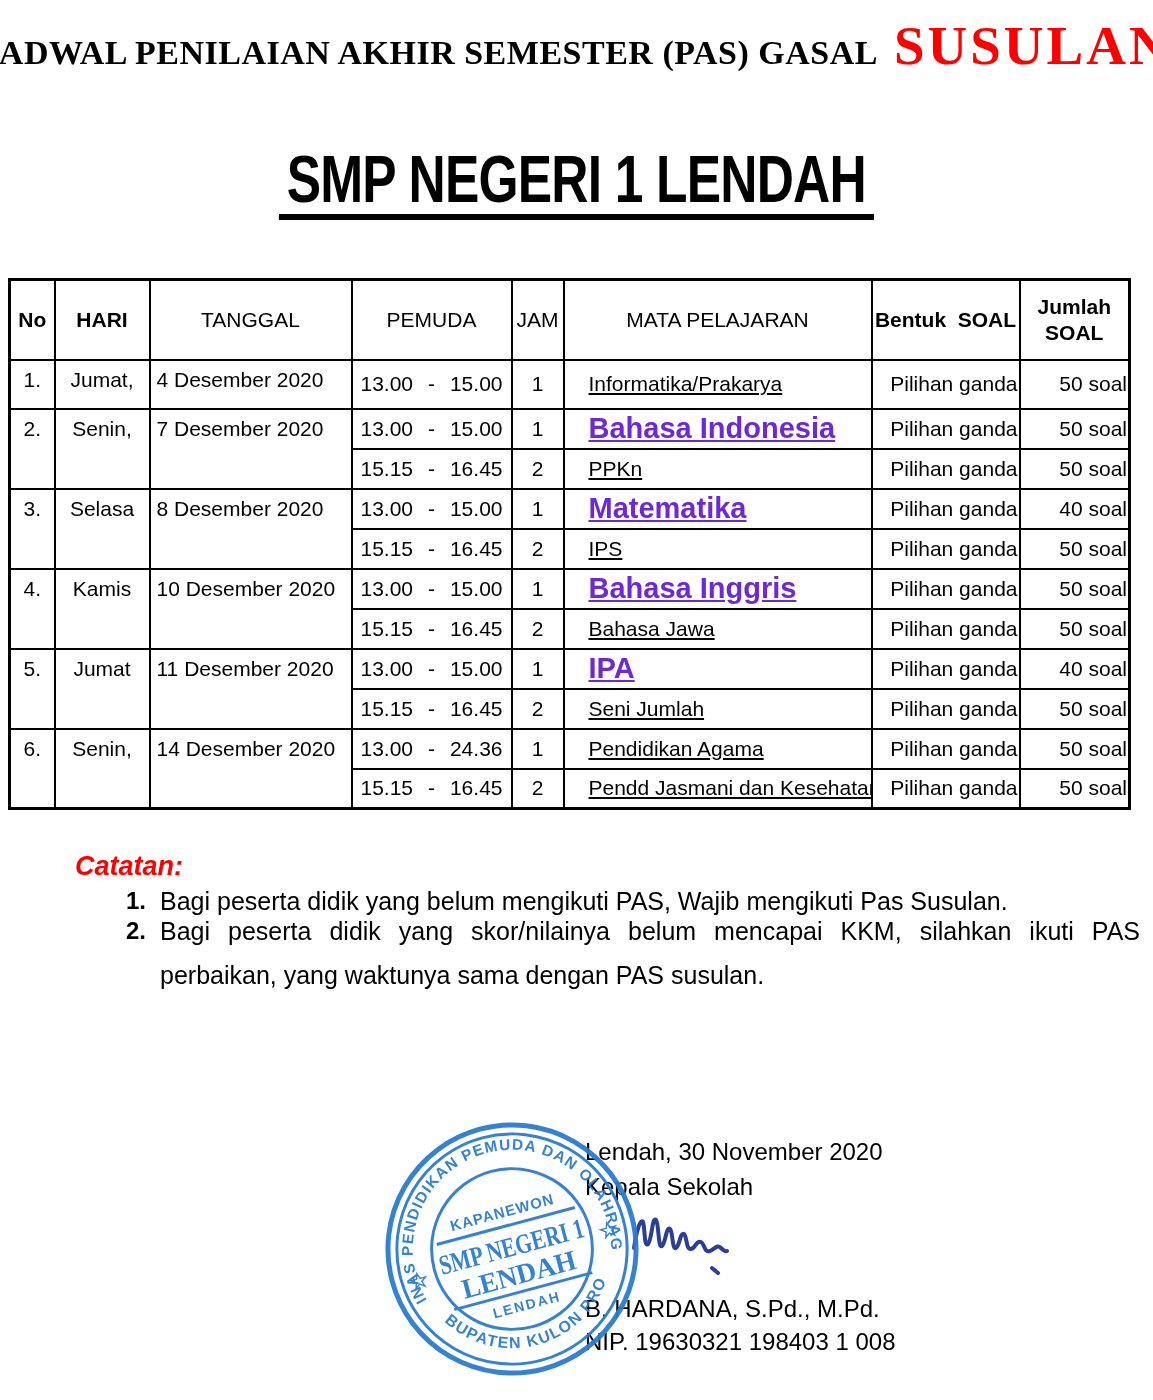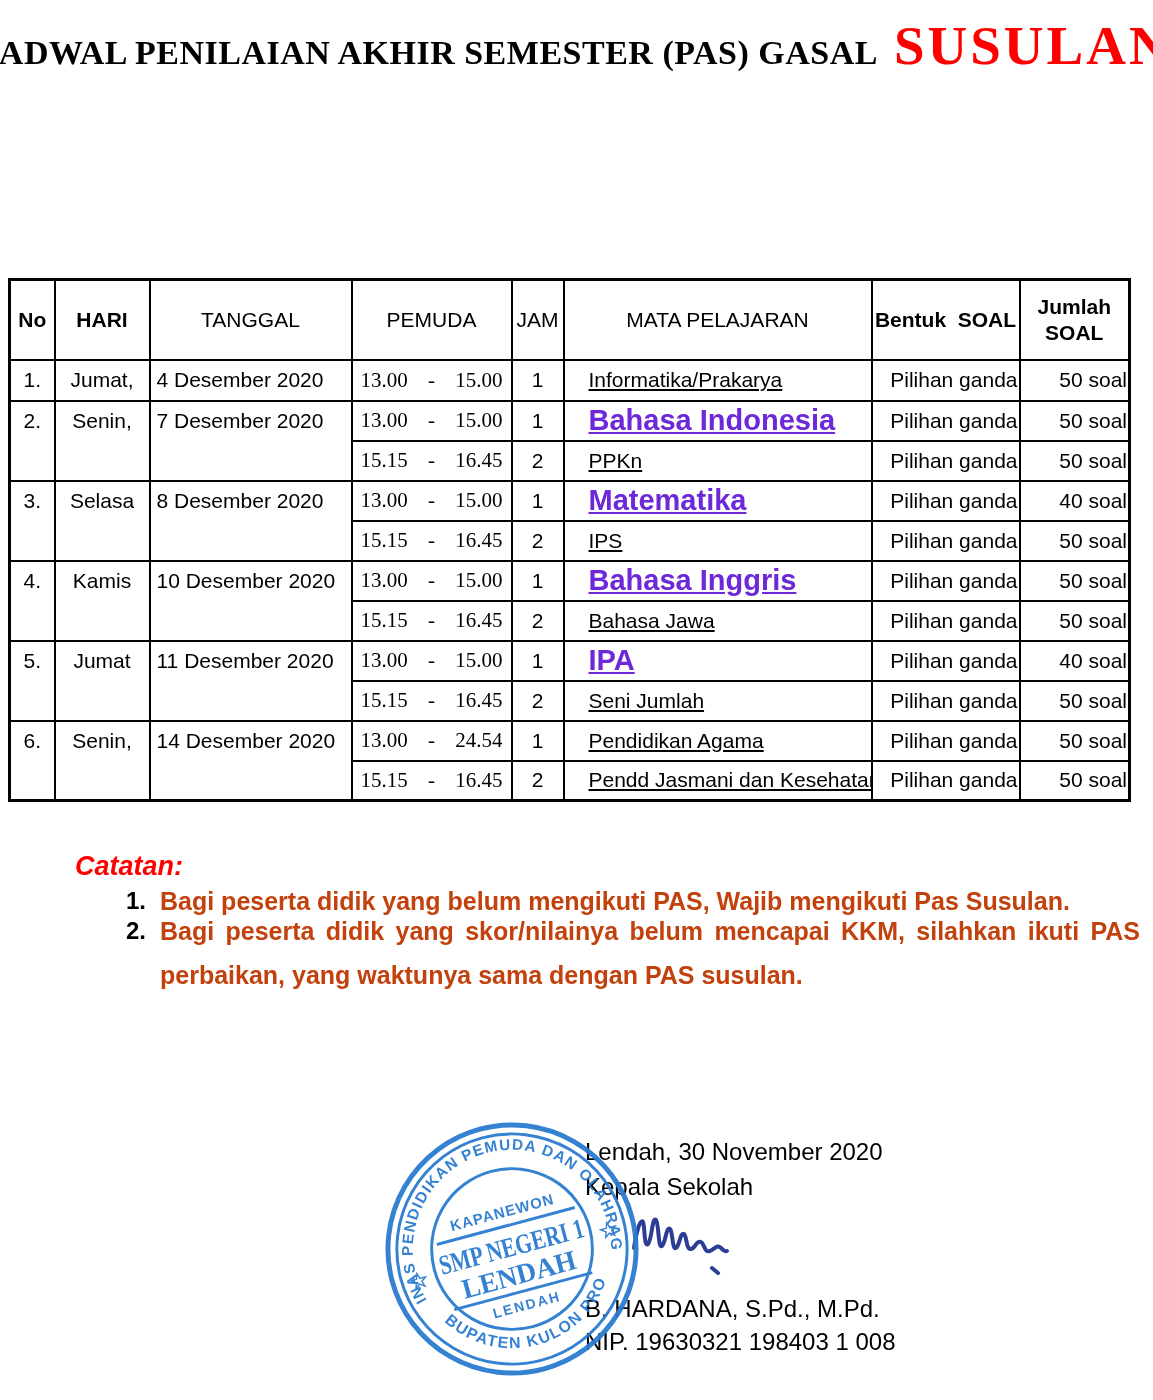--- a/index.html
+++ b/index.html
@@ -39,42 +39,42 @@
     border-collapse:collapse; table-layout:fixed; font-size:21px;
     border:3px solid #000;
   }
   .schedule th, .schedule td { border:2px solid #000; overflow:hidden; }
   .schedule thead tr { height:80px; }
   .schedule th { font-weight:normal; text-align:center; line-height:1.25; padding:2px; }
   .schedule th.hb { font-weight:bold; }
   .schedule th.pre { white-space:pre; }
   .schedule tbody tr { height:40px; }
   td.col-no, td.col-hari { text-align:center; vertical-align:top; padding-top:7px; }
-  td.col-tanggal { vertical-align:top; padding:7px 2px 8px 6px; white-space:nowrap;margin-left:28px; }
-  td.col-waktu { padding:4px 8px;font-family:Liberation Serif, serif; }
+  td.col-tanggal { vertical-align:top; padding:7px 2px 16px 6px; white-space:nowrap;margin-left:28px; }
+  td.col-waktu { padding:4px 8px; }
   .waktu { display:flex; justify-content:space-between; align-items:baseline; }
   td.col-jam { text-align:center; }
   td.col-mapel { padding-left:24px; white-space:nowrap;text-decoration:underline; }
   td.mapel-red { color:#6d28d9; font-weight:bold; font-size:29px; }
   td.col-bentuk, td.col-jumlah { text-align:right; }
 
   
   .notes-heading {
     position:absolute; left:75px; top:851px;
     font-size:27px; font-weight:bold; font-style:italic; color:#FF0000;
   }
   .note-items { position:absolute; left:120px; top:879px; width:1020px; }
   .note-item { display:flex; }
   .note-item + .note-item { margin-top:-14px; }
   .note-num {
     width:40px; flex:0 0 40px; padding-left:6px; box-sizing:border-box;
     font-weight:bold; font-size:24px; line-height:44px; color:#000;
   }
   .note-text {
-    flex:1; text-align:justify; color:#c2410c; font-weight:bold;
+    flex:1; text-align:justify; color:#000000; font-weight:normal;
     font-size:25px; line-height:44px;
   }
 
   
   .sig-line { position:absolute; left:585px; font-size:24px; white-space:pre; }
   .sig-place { top:1138px; }
   .sig-role  { top:1173px; }
   .sig-name  { top:1295px; }
   .sig-nip   { top:1328px; }
 
@@ -90,20 +90,23 @@
   .stamp .serif-b { font-family:"Liberation Serif",serif; font-weight:bold; }
 </style>
 </head>
 <body>
 
 <div class="page">
 
   <div class="title-line1">
     <span class="t1-main">JADWAL PENILAIAN AKHIR SEMESTER (PAS) GASAL</span>
     <span class="t1-red">SUSULAN</span>
+  </div>
+  <div class="title-line3">
+    <span>SMP NEGERI 1 LENDAH</span>
   </div>
 
   <table class="schedule">
     <colgroup>
       <col style="width:45px">
         <col style="width:95px">
         <col style="width:202px">
       <col style="width:160px">
         <col style="width:52px">
         <col style="width:308px">
@@ -256,21 +259,21 @@
           <td class="col-jumlah">50 soal</td>
         </tr>
         <tr>
           <td class="col-no" rowspan="2">6.</td>
           <td class="col-hari" rowspan="2">Senin,</td>
           <td class="col-tanggal" rowspan="2">14 Desember 2020</td>
           <td class="col-waktu">
             <div class="waktu">
       <span>13.00</span>
       <span>-</span>
-      <span>24.54</span>
+      <span>24.36</span>
             </div>
           </td>
           <td class="col-jam">1</td>
           <td class="col-mapel">Pendidikan Agama</td>
           <td class="col-bentuk">Pilihan ganda</td>
           <td class="col-jumlah">50 soal</td>
         </tr>
         <tr>
           <td class="col-waktu">
             <div class="waktu">

